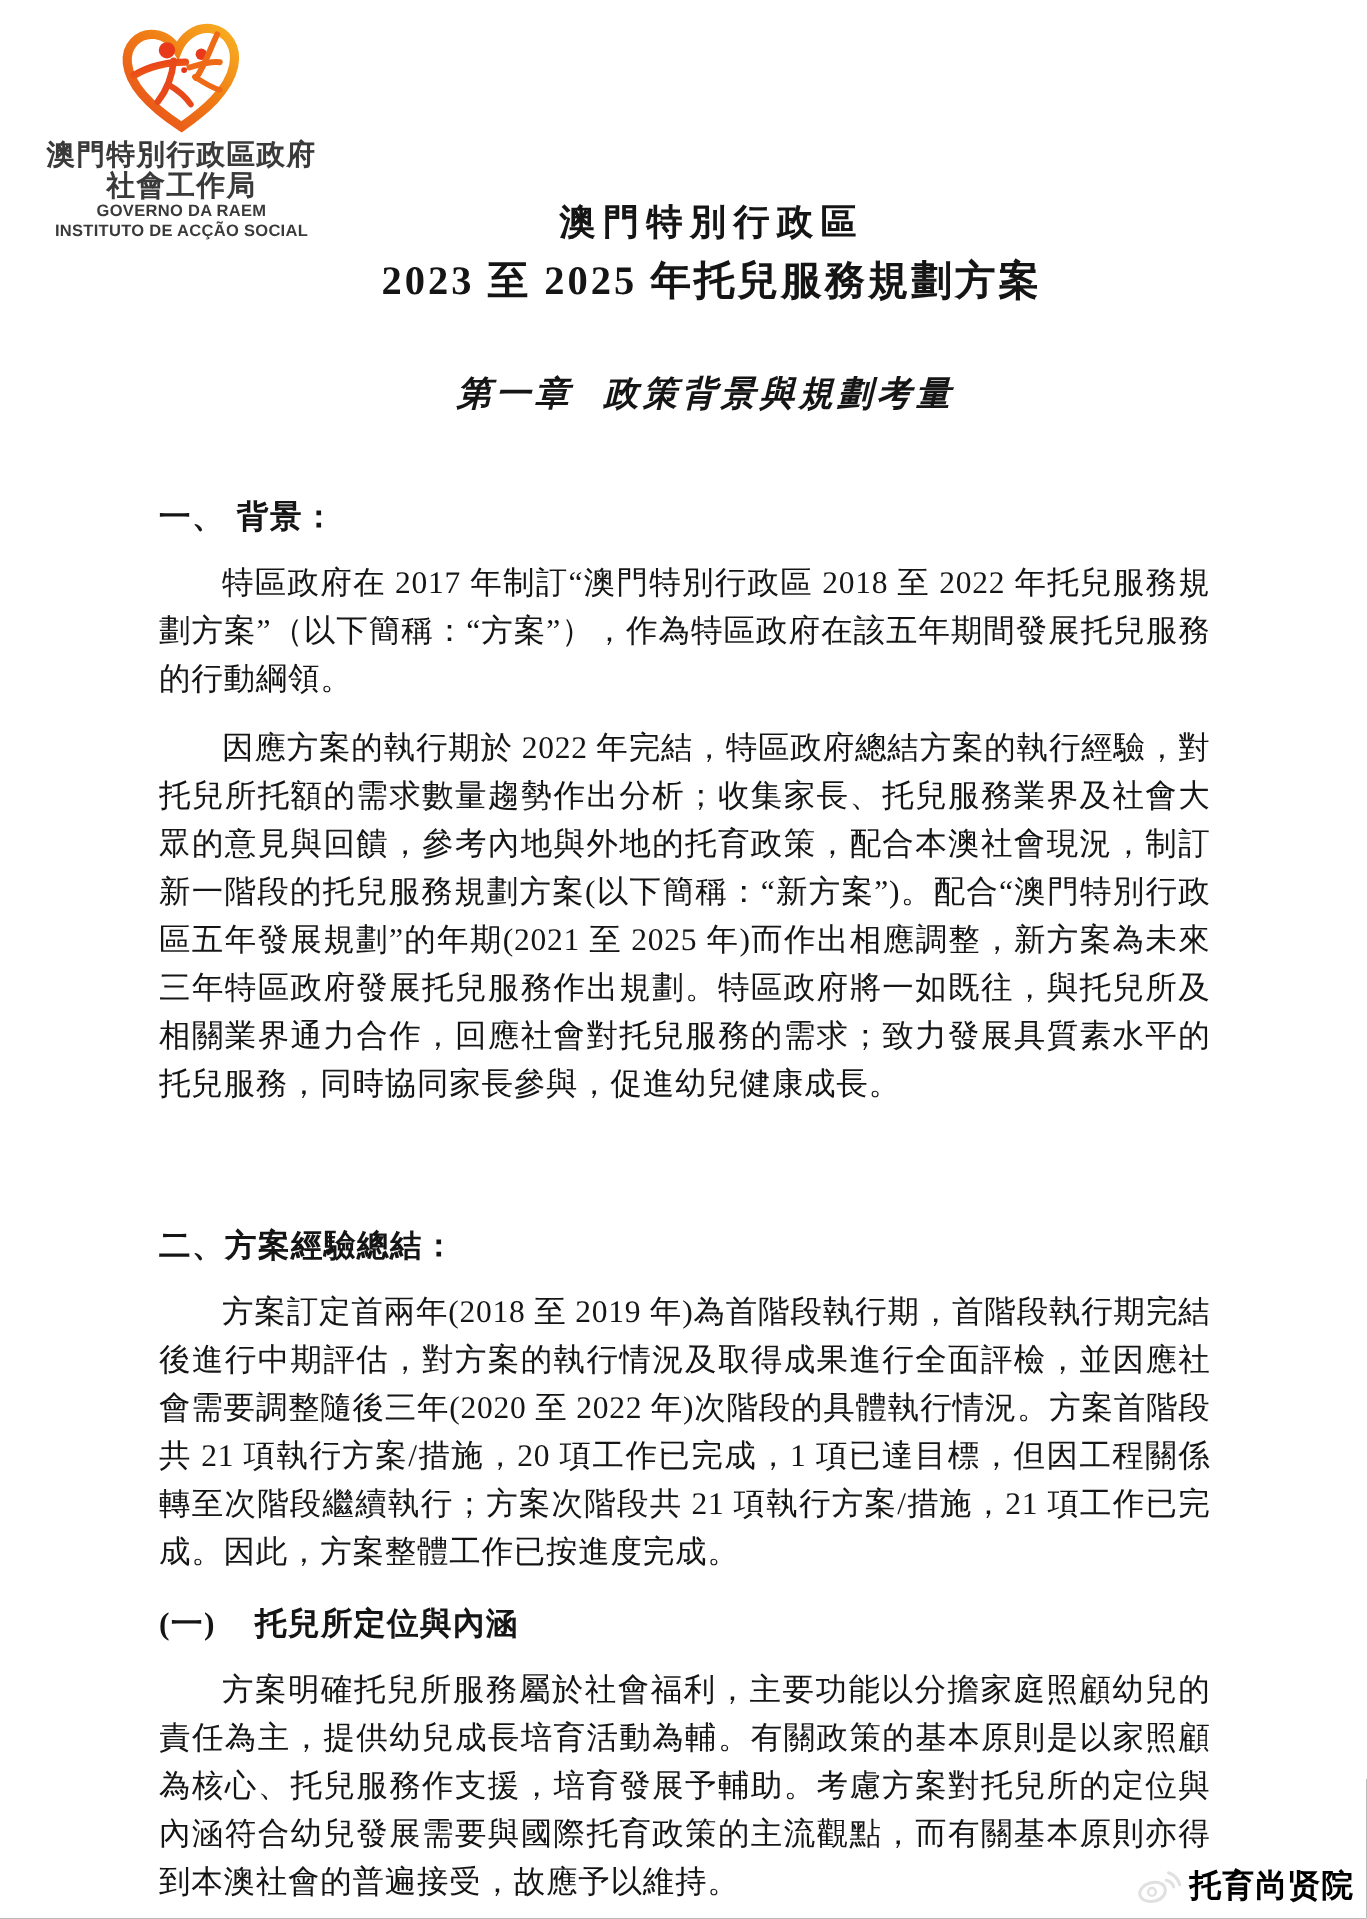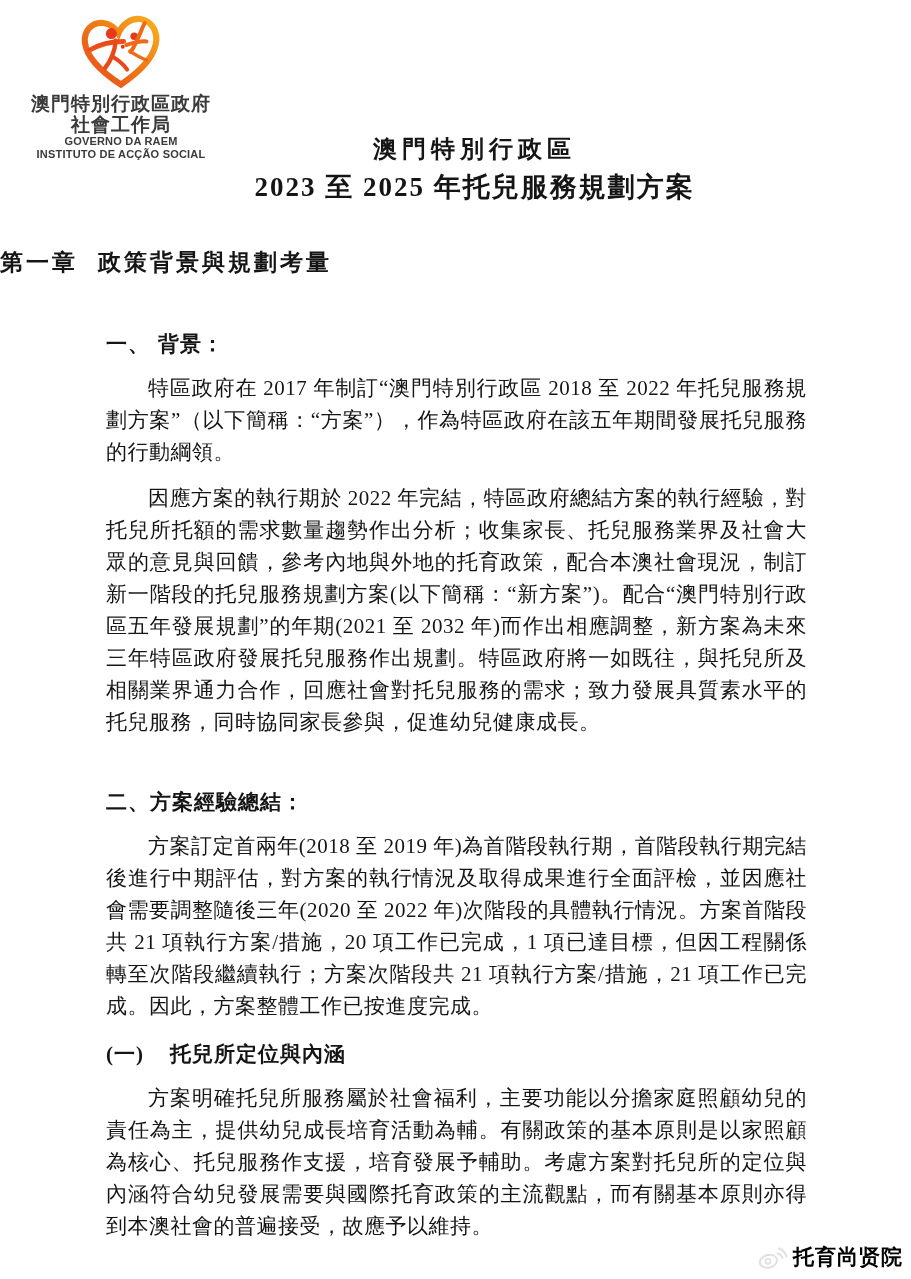--- a/index.html
+++ b/index.html
@@ -30,22 +30,22 @@
   }
   
   .title-block{
     position:absolute;top:133px;left:0;right:0;
     text-align:center;padding-left:38px;
   }
   .title-line1{font-size:24px;font-weight:700;letter-spacing:5px;line-height:32px;}
   .title-line2{font-size:27px;font-weight:700;letter-spacing:2px;line-height:36px;margin-top:4px;}
   .chapter{
     position:absolute;top:247px;left:0;right:0;
-    text-align:left;
-    font-size:23px;font-weight:700;letter-spacing:3px;
+    text-align:center;padding-left:30px;
+    font-size:23px;font-weight:700;letter-spacing:3px;font-style:italic;
   }
   .chapter .chapter-num{margin-right:20px;}
   
   .doc-body{
     position:absolute;top:320px;left:106px;right:104px;
     font-size:21px;line-height:32px;
     text-align:justify;
   }
   .sec-heading{
     font-weight:700;font-size:21px;line-height:32px;
@@ -54,21 +54,21 @@
   .sec-heading .sec-num{margin-right:8px;}
   .sub-heading{
     font-weight:700;font-size:21px;line-height:32px;letter-spacing:1px;
   }
   .sub-heading .sec-num{margin-right:26px;}
   .doc-body p{
     margin:0;text-indent:2em;letter-spacing:0.5px;
   }
   .mt-p{margin-top:12px !important;}
   .mt-p2{margin-top:14px !important;}
-  .mt-sec{margin-top:48px;}
+  .mt-sec{margin-top:76px;}
   .mt-sub{margin-top:16px;}
   
   .watermark{
     position:absolute;right:8px;bottom:8px;
     display:flex;align-items:center;gap:5px;
     color:#000000;font-size:21px;font-weight:700;letter-spacing:1px;
     font-family:"Liberation Sans","DejaVu Sans",sans-serif;
   }
   .watermark svg{display:block;}
 </style>
@@ -117,21 +117,21 @@
   <div class="chapter">
     <span class="chapter-num">第一章</span><span>政策背景與規劃考量</span>
   </div>
 
   <div class="doc-body">
 
     <div class="sec-heading" style="margin-top:8px">
       <span class="sec-num">一、</span><span>背景：</span>
     </div>
     <p class="mt-p">特區政府在 2017 年制訂“澳門特別行政區 2018 至 2022 年托兒服務規劃方案”（以下簡稱：“方案”），作為特區政府在該五年期間發展托兒服務的行動綱領。</p>
-    <p class="mt-p2">因應方案的執行期於 2022 年完結，特區政府總結方案的執行經驗，對托兒所托額的需求數量趨勢作出分析；收集家長、托兒服務業界及社會大眾的意見與回饋，參考內地與外地的托育政策，配合本澳社會現況，制訂新一階段的托兒服務規劃方案(以下簡稱：“新方案”)。配合“澳門特別行政區五年發展規劃”的年期(2021 至 2032 年)而作出相應調整，新方案為未來三年特區政府發展托兒服務作出規劃。特區政府將一如既往，與托兒所及相關業界通力合作，回應社會對托兒服務的需求；致力發展具質素水平的托兒服務，同時協同家長參與，促進幼兒健康成長。</p>
+    <p class="mt-p2">因應方案的執行期於 2022 年完結，特區政府總結方案的執行經驗，對托兒所托額的需求數量趨勢作出分析；收集家長、托兒服務業界及社會大眾的意見與回饋，參考內地與外地的托育政策，配合本澳社會現況，制訂新一階段的托兒服務規劃方案(以下簡稱：“新方案”)。配合“澳門特別行政區五年發展規劃”的年期(2021 至 2025 年)而作出相應調整，新方案為未來三年特區政府發展托兒服務作出規劃。特區政府將一如既往，與托兒所及相關業界通力合作，回應社會對托兒服務的需求；致力發展具質素水平的托兒服務，同時協同家長參與，促進幼兒健康成長。</p>
 
     <div class="sec-heading mt-sec">
       <span>二、</span><span>方案經驗總結：</span>
     </div>
     <p class="mt-p">方案訂定首兩年(2018 至 2019 年)為首階段執行期，首階段執行期完結後進行中期評估，對方案的執行情況及取得成果進行全面評檢，並因應社會需要調整隨後三年(2020 至 2022 年)次階段的具體執行情況。方案首階段共 21 項執行方案/措施，20 項工作已完成，1 項已達目標，但因工程關係轉至次階段繼續執行；方案次階段共 21 項執行方案/措施，21 項工作已完成。因此，方案整體工作已按進度完成。</p>
 
     <div class="sub-heading mt-sub">
       <span class="sec-num">(一)</span><span>托兒所定位與內涵</span>
     </div>
     <p class="mt-p">方案明確托兒所服務屬於社會福利，主要功能以分擔家庭照顧幼兒的責任為主，提供幼兒成長培育活動為輔。有關政策的基本原則是以家照顧為核心、托兒服務作支援，培育發展予輔助。考慮方案對托兒所的定位與內涵符合幼兒發展需要與國際托育政策的主流觀點，而有關基本原則亦得到本澳社會的普遍接受，故應予以維持。</p>

